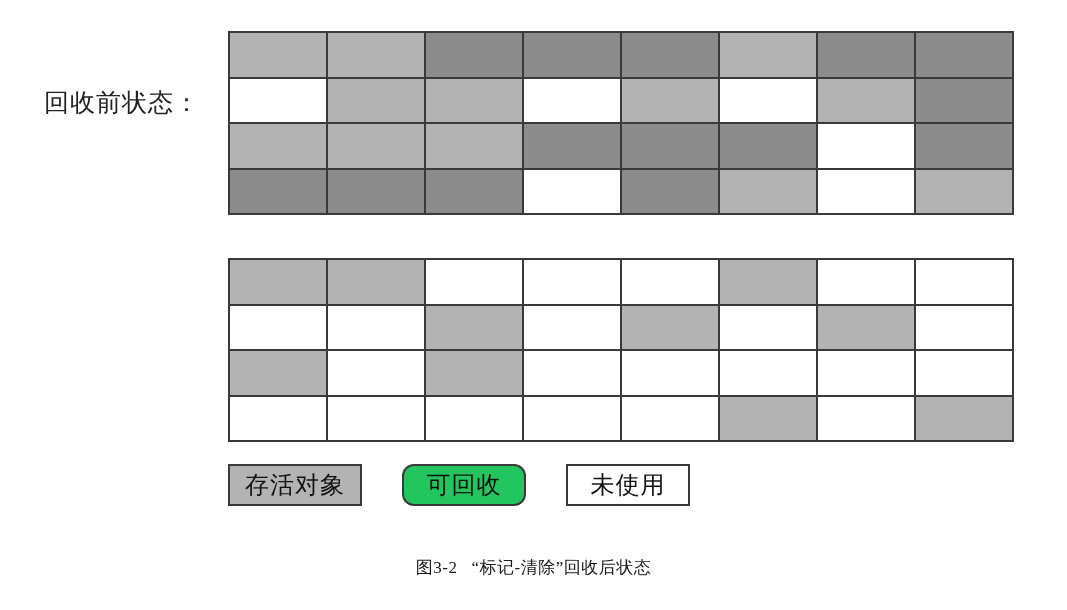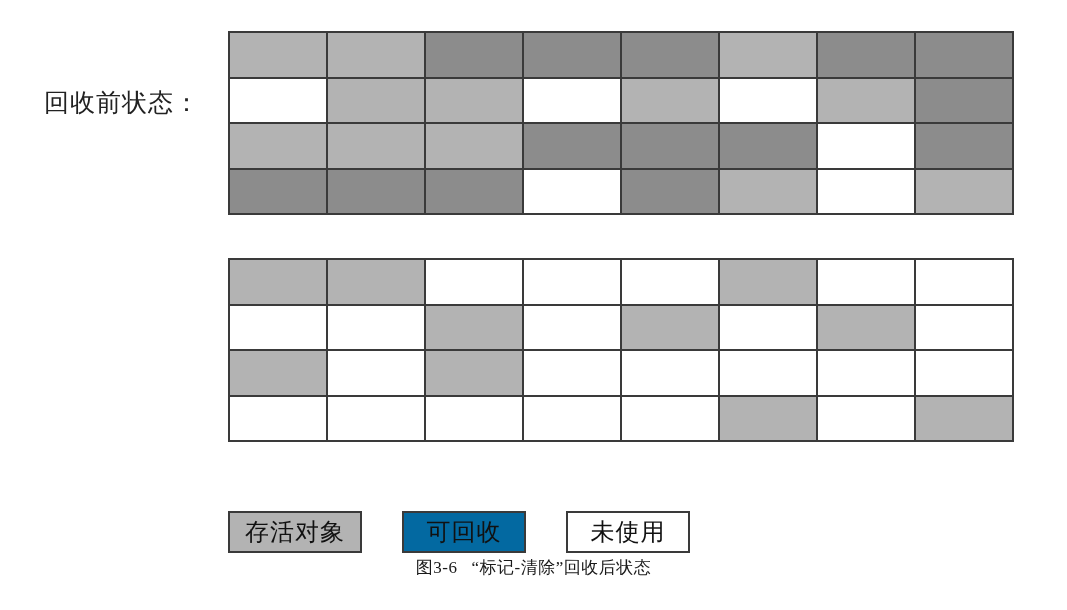--- a/index.html
+++ b/index.html
@@ -62,21 +62,21 @@
     left: 228px;
     top: 258px;
     width: 786px;
     height: 184px;
   }
 
   
   .legend {
     position: absolute;
     left: 228px;
-    top: 511px;
+    top: 464px;
     width: 500px;
     height: 44px;
   }
   .legend-item {
     position: absolute;
     top: 0;
     height: 42px;
     border: 2px solid #3a3a3a;
     box-sizing: border-box;
     display: flex;
@@ -180,25 +180,25 @@
       <div class="cell" style="background: rgb(255, 255, 255);"></div>
       <div class="cell" style="background: rgb(179, 179, 179);"></div>
       <div class="cell" style="background: rgb(255, 255, 255);"></div>
       <div class="cell" style="background: rgb(179, 179, 179);"></div>
     </div>
 
   <div class="legend">
     <div class="legend-item" id="legend-live" style="background: rgb(179, 179, 179);">
       <span>存活对象</span>
     </div>
-    <div class="legend-item" id="legend-garbage" style="background: #0369a1;">
+    <div class="legend-item" id="legend-garbage" style="background: #22c55e; border-radius: 12px;">
       <span>可回收</span>
     </div>
     <div class="legend-item" id="legend-unused" style="background: rgb(255, 255, 255); text-align: center;">
       <span>未使用</span>
     </div>
   </div>
 
   <div class="caption">
-    <span class="cap-num">图3-6</span><span>“标记-清除”回收后状态</span>
+    <span class="cap-num">图3-2</span><span>“标记-清除”回收后状态</span>
   </div>
 
 </div>
 
 </body></html>

